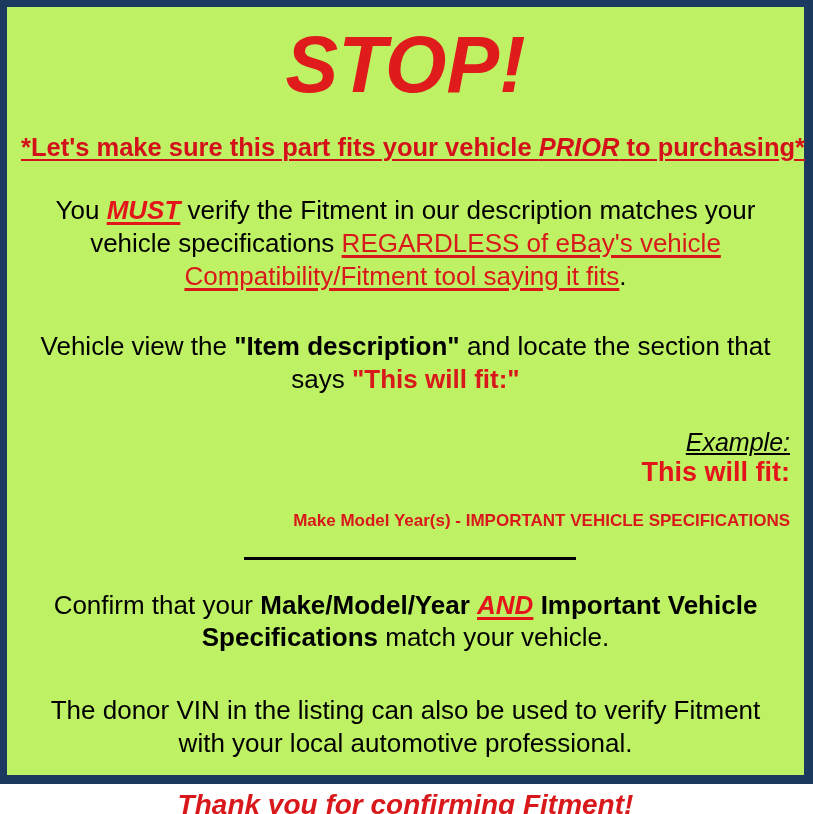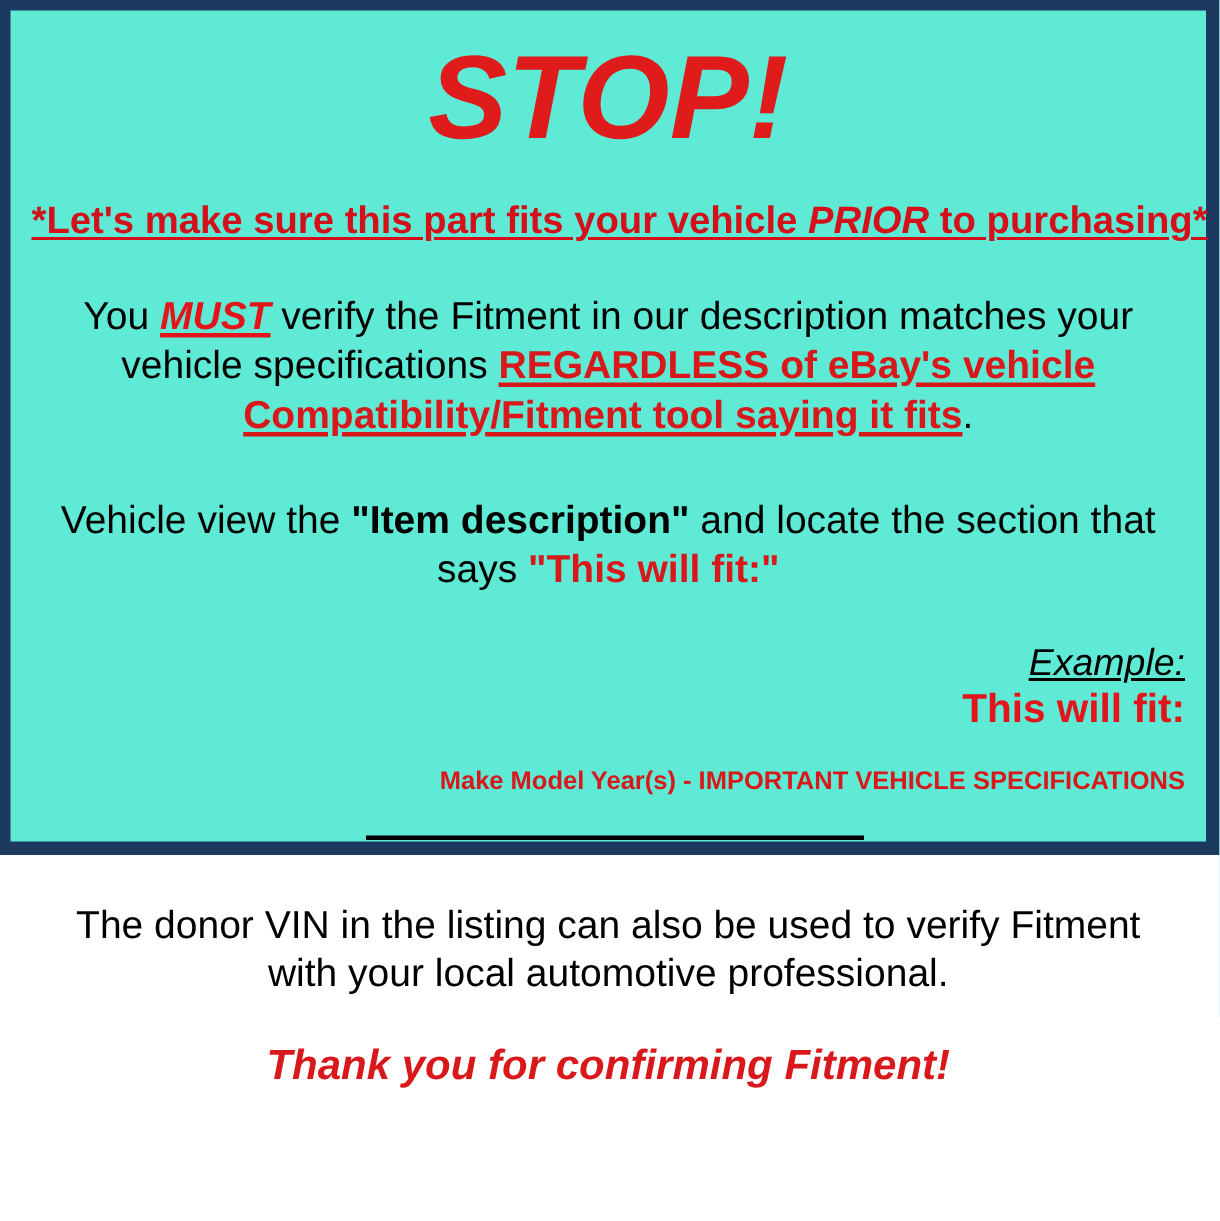--- a/index.html
+++ b/index.html
@@ -10,22 +10,22 @@
   body {
     width: 813px;
     height: 814px;
     overflow: hidden;
     font-family: "Liberation Sans", sans-serif;
   }
 
   #notice-card {
     box-sizing: border-box;
     width: 813px;
-    height: 570px;
-    background: #5eead4;
+    height: 784px;
+    background: #bef264;
     border: 7px solid #1c3a5f;
     border-right-width: 9px;
     border-bottom-width: 9px;
     position: relative;
   }
 
   #notice-inner {
     box-sizing: border-box;
     width: 100%;
     height: 100%;
@@ -79,21 +79,21 @@
   .mustword {
     color: #e4141b;
     font-weight: bold;
     font-style: italic;
     text-decoration: underline;
     text-underline-offset: 3px;
     text-decoration-thickness: 2.5px;
   }
   .redbu {
     color: #d9181b;
-    font-weight: bold;
+    font-weight: normal;
     text-decoration: underline;
     text-underline-offset: 3px;
     text-decoration-thickness: 2.5px;
   }
 
   
   .example-block {
     text-align: right;
     padding-left: 43px;
     margin-top: 32px;
@@ -173,19 +173,22 @@
         <span class="example-label">Example:</span>
       </div>
       <div class="example-fit">This will fit:</div>
       <div class="example-spec">Make Model Year(s) - IMPORTANT VEHICLE SPECIFICATIONS</div>
     </div>
 
     <div class="divider-wrap">
       <div class="divider"></div>
     </div>
 
+    <p class="para para-confirm">
+      <span>Confirm that your </span><span class="b">Make/Model/Year</span><span> </span><span class="mustword">AND</span><span> </span><span class="b">Important Vehicle Specifications</span><span> match your vehicle.</span>
+    </p>
 
     <p class="para para-vin">The donor VIN in the listing can also be used to verify Fitment with your local automotive professional.</p>
 
     <div class="thankyou">Thank you for confirming Fitment!</div>
 
   </div>
 </div>
 
 </body></html>

